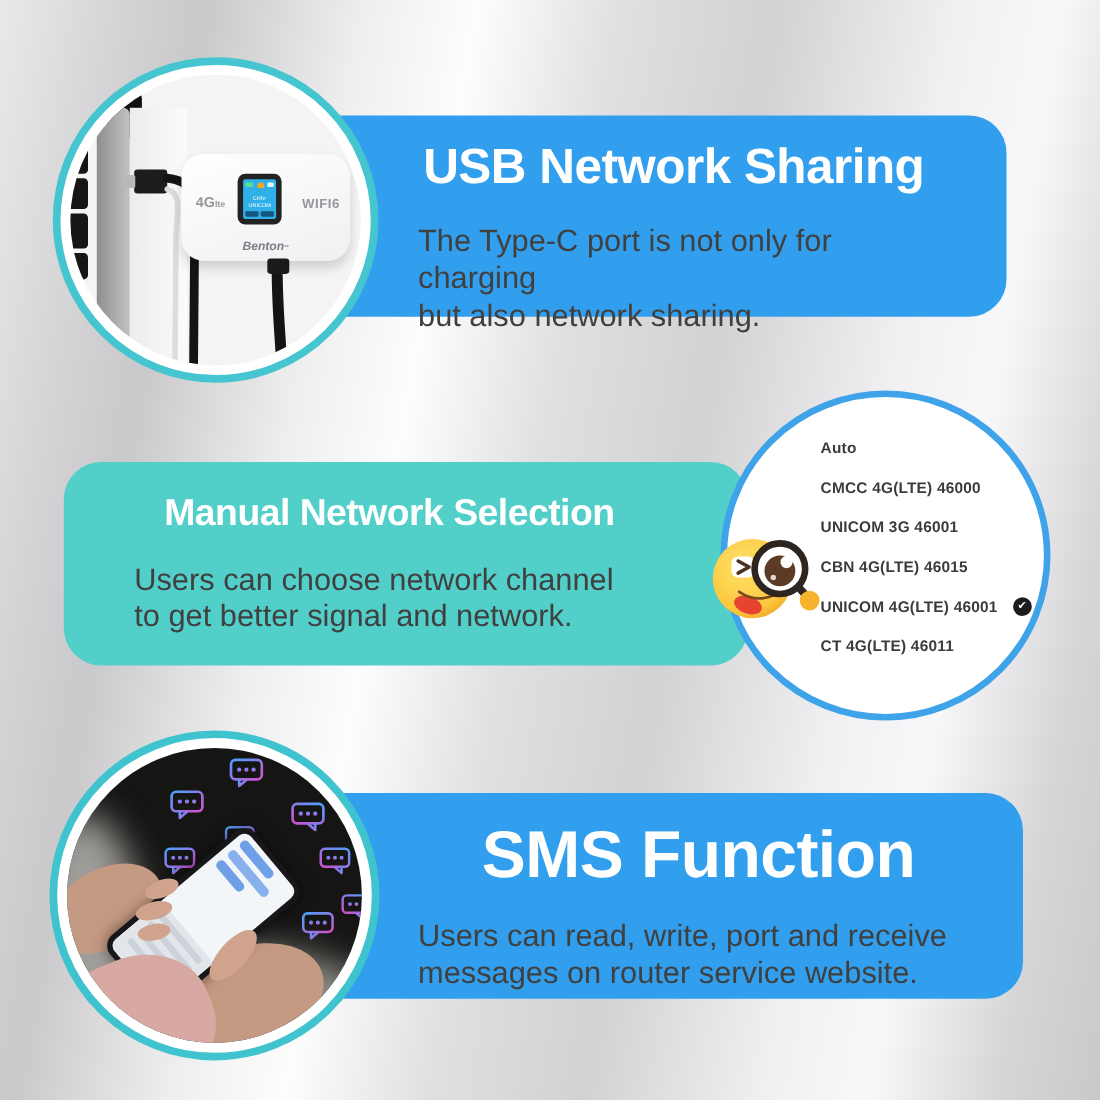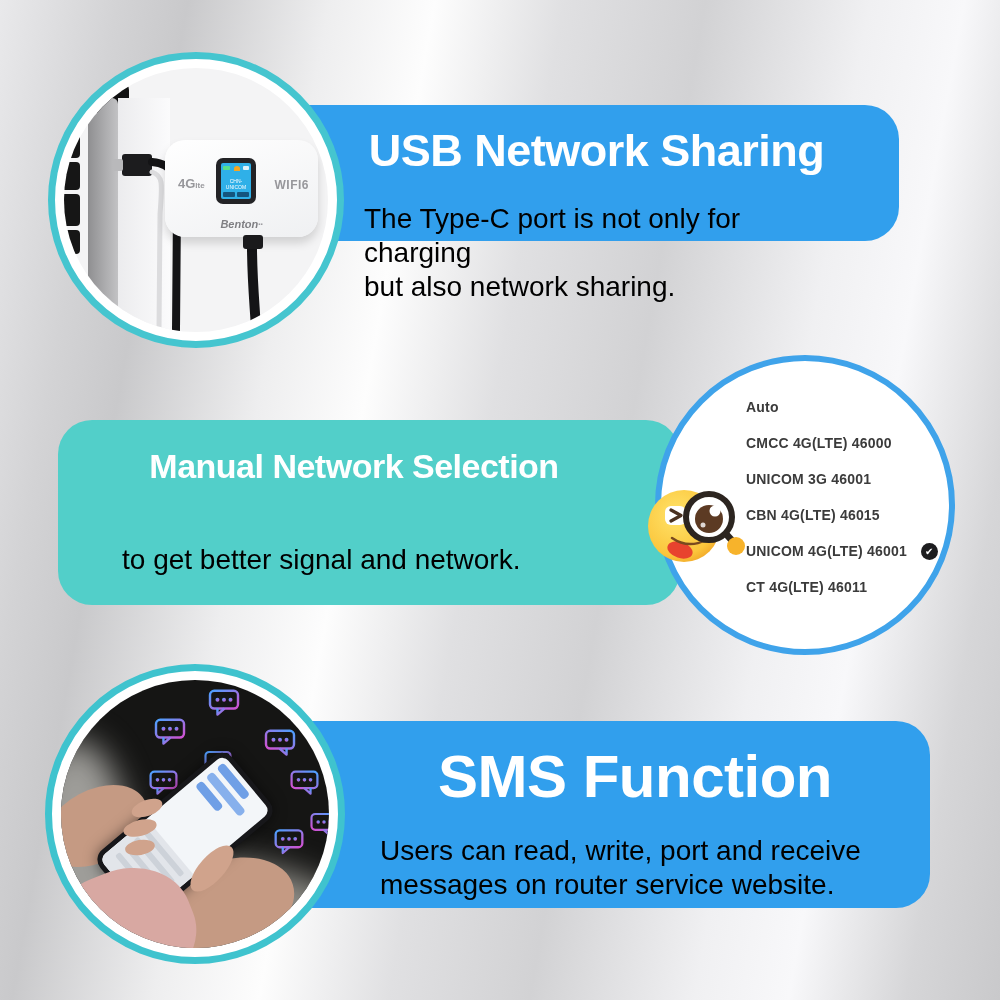--- a/index.html
+++ b/index.html
@@ -5,22 +5,22 @@
   html,body{margin:0;padding:0;}
   body{
     width:1000px;height:1000px;position:relative;overflow:hidden;
     font-family:"Liberation Sans","DejaVu Sans",sans-serif;
     background:linear-gradient(100deg,#e9e9eb 0%,#d3d3d5 10%,#c9c9cb 16%,#eeeeef 28%,
       #fdfdfd 37%,#e0e0e2 48%,#d2d2d4 60%,#f0f0f2 74%,#f8f8fa 82%,#d6d6d8 92%,#c9c9cb 100%);
   }
   .banner{position:absolute;border-radius:34px;z-index:1;}
   .banner .content{position:absolute;}
   .banner h2{margin:0;color:#fff;font-weight:bold;text-align:center;letter-spacing:-.5px;line-height:1.08;}
-  .banner p{margin:0;color:#000000;font-weight:normal;}
-  .b-usb{left:124px;top:105px;width:775px;height:136px;}
+  .banner p{margin:0;color:#404040;font-weight:normal;}
+  .b-usb{left:140px;top:105px;width:775px;height:183px;}
   .b-usb .content{left:240px;top:0;width:465px;}
   .b-usb h2{font-size:45px;margin-top:22px;}
   .b-usb p{font-size:28px;line-height:34px;margin-top:26px;}
   .b-manual{left:58px;top:420px;width:622px;height:185px;}
   .b-manual .content{left:56px;top:0;width:480px;}
   .b-manual h2{font-size:34px;margin-top:28px;}
   .b-manual p{font-size:28px;line-height:33px;margin-top:25px;padding-left:8px;}
   .b-sms{left:230px;top:721px;width:700px;height:187px;}
   .b-sms .content{left:150px;top:0;width:510px;}
   .b-sms h2{font-size:60px;margin-top:24px;}
@@ -140,21 +140,21 @@
       <div class="lwifi">WIFI6</div>
       <div class="brand"><span>Benton</span><u>▪▪</u></div>
     </div>
     <div class="typec"></div>
   </div>
 </div>
 
 <div class="banner b-manual" style="background-color: rgb(82, 207, 201);">
   <div class="content">
     <h2>Manual Network Selection</h2>
-    <p><br>
+    <p><span>Users can choose network channel</span><br>
       <span>to get better signal and network.</span></p>
   </div>
 </div>
 
 <div class="circle c-net">
   <div class="netlist">
     <div class="netrow">
         <span>Auto</span>
       </div>
     <div class="netrow">

